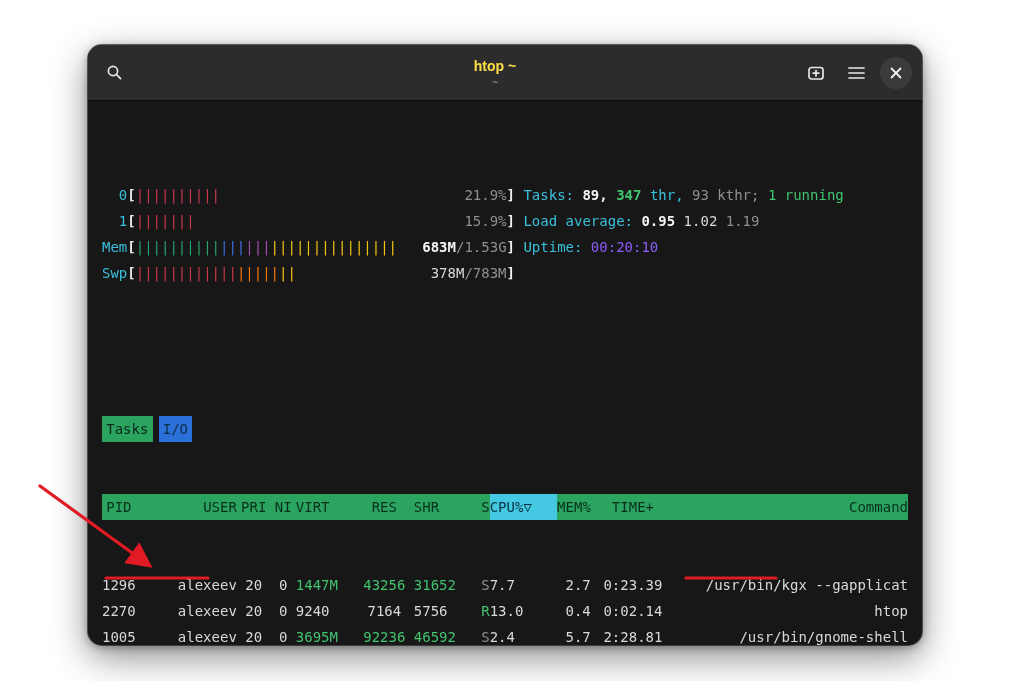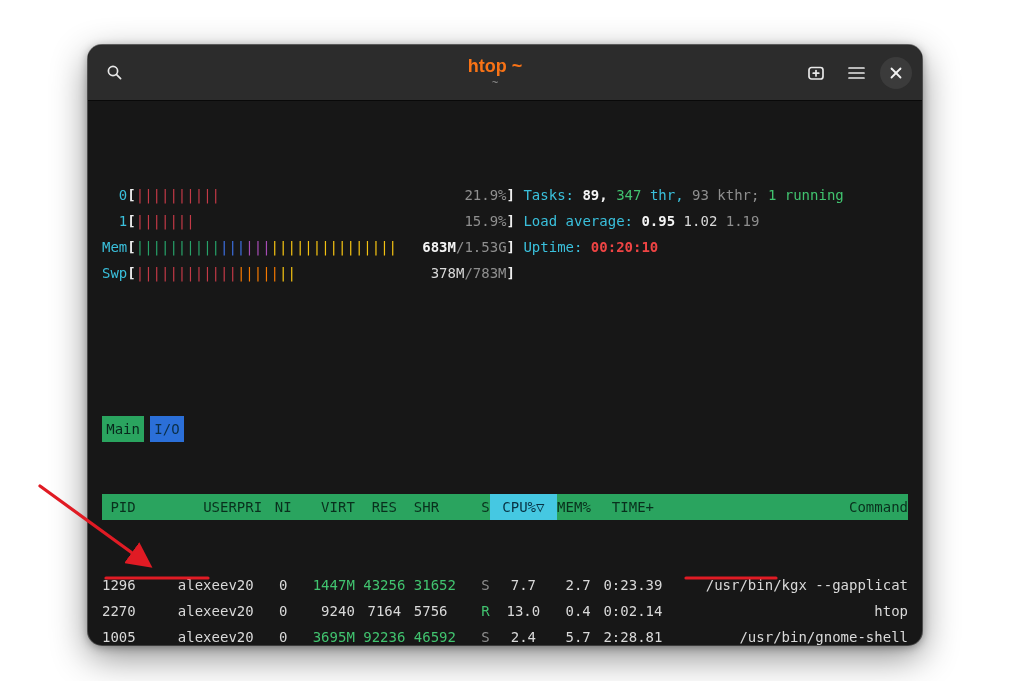--- a/index.html
+++ b/index.html
@@ -19,21 +19,21 @@
   .window{position:absolute;left:88px;top:45px;width:834px;height:600px;border-radius:14px;
           background:var(--bg);overflow:hidden;
           box-shadow:0 12px 36px rgba(0,0,0,.45),0 2px 10px rgba(0,0,0,.35),0 0 0 1px rgba(0,0,0,.55)}
 
   
   .titlebar{height:55px;background:var(--titlebar-bg);display:flex;align-items:center;
             justify-content:space-between;padding:0 10px;position:relative;
             box-shadow:0 1px 0 rgba(0,0,0,.6)}
   .title-wrap{position:absolute;left:120px;right:140px;top:0;bottom:0;display:flex;
               flex-direction:column;align-items:center;justify-content:center;pointer-events:none}
-  .title{font-family:"Liberation Sans",sans-serif;font-weight:700;font-size:18px;color:#f97316;line-height:16px}
+  .title{font-family:"Liberation Sans",sans-serif;font-weight:700;font-size:14px;color:#fde047;line-height:16px}
   .subtitle{font-family:"Liberation Sans",sans-serif;font-size:11px;color:#9a9a9a;line-height:12px;margin-top:2px}
   .tb-btn{width:32px;height:32px;border:none;background:transparent;border-radius:50%;
           display:flex;align-items:center;justify-content:center;padding:0;cursor:pointer}
   .tb-btn.close-btn{background:#3b3b3b}
   .tb-right{display:flex;gap:8px;align-items:center}
   .tb-btn svg{display:block}
 
   
   .terminal{position:absolute;top:56px;left:0;right:0;bottom:0;padding:29px 14px 0;
             font-family:"DejaVu Sans Mono",monospace;font-size:14px;line-height:26px;
@@ -43,43 +43,43 @@
   .meter-line{display:flex}
   .mlabel{display:inline-block;width:3ch;text-align:right;color:var(--cyan)}
   .bracket{color:#efefef;font-weight:bold}
   .mbody{display:inline-flex;width:44ch;justify-content:space-between;overflow:hidden}
   .mbars{overflow:hidden}
   #sysinfo{padding-left:1ch}
   .b-red{color:var(--bar-red)} .b-green{color:var(--bar-green)} .b-blue{color:var(--bar-blue)}
   .b-magenta{color:var(--bar-magenta)} .b-yellow{color:var(--bar-yellow)} .b-orange{color:var(--bar-orange)}
 
   .t-fg{color:var(--fg)} .t-dim{color:var(--dim)} .t-cyan{color:var(--cyan)}
-  .t-green{color:var(--green)} .t-greenb{color:var(--green);font-weight:normal}
+  .t-green{color:var(--green)} .t-greenb{color:var(--green);font-weight:bold}
   .t-boldwhite{color:var(--boldwhite);font-weight:bold}
-  .t-uptime{color:#ef4444;font-weight:bold}
+  .t-uptime{color:#8b5cf6;font-weight:normal}
 
   .blank-line{height:26px}
 
   #tabs{display:flex;gap:6px}
   .tab{padding:0 .5ch;cursor:pointer}
   .tab.active{background:var(--header-green);color:#07271c}
   .tab.inactive{background:var(--tab-blue);color:#0b2f47}
 
   
   .prow{display:flex;height:26px}
   .cell{display:inline-block;overflow:hidden}
-  .col-pid {width:4ch;text-align:right}
+  .col-pid {width:4ch;text-align:center}
   .col-user{width:12ch;padding-left:1ch;text-align:right}
-  .col-pri {width:4ch;text-align:left}
+  .col-pri {width:4ch;text-align:center}
   .col-ni  {width:3ch;text-align:center}
-  .col-virt{width:7ch;text-align:right}
+  .col-virt{width:7ch;}
   .col-res {width:7ch;text-align:center}
   .col-shr {width:7ch;}
   .col-s   {width:2ch;text-align:right}
-  .col-cpu {width:8ch;text-align:center}
+  .col-cpu {width:8ch;text-align:left}
   .col-mem {width:4ch;text-align:right}
   .col-time{width:10ch;text-align:center}
   .col-cmd {flex:1;padding-left:1ch;text-align:right}
 
   .prow.header{background:var(--header-green)}
   .prow.header .cell{color:#09301d}
   .prow.header .cell.sorted{background:var(--sort-cyan);color:#083244}
   .prow .cell.t-green{color:var(--green)}
   .prow .cell.t-dim{color:var(--dim)}
 
@@ -129,21 +129,21 @@
       </button>
     </div>
   </div>
 
   <div class="terminal">
     <div class="top-area">
       <div id="meters"><div class="meter-line"><span class="mlabel">0</span><span class="bracket">[</span><span class="mbody"><span class="mbars"><span class="b-red">||||||||||</span></span><span class="mvalue"><span class="t-dim">21.9%</span></span></span><span class="bracket">]</span></div><div class="meter-line"><span class="mlabel">1</span><span class="bracket">[</span><span class="mbody"><span class="mbars"><span class="b-red">|||||||</span></span><span class="mvalue"><span class="t-dim">15.9%</span></span></span><span class="bracket">]</span></div><div class="meter-line"><span class="mlabel">Mem</span><span class="bracket">[</span><span class="mbody"><span class="mbars"><span class="b-green">||||||||||</span><span class="b-blue">|||</span><span class="b-magenta">|||</span><span class="b-yellow">|||||||||||||||</span></span><span class="mvalue"><span class="t-boldwhite">683M</span><span class="t-dim">/1.53G</span></span></span><span class="bracket">]</span></div><div class="meter-line"><span class="mlabel">Swp</span><span class="bracket">[</span><span class="mbody"><span class="mbars"><span class="b-red">||||||||||||</span><span class="b-orange">|||||</span><span class="b-yellow">||</span></span><span class="mvalue"><span class="t-fg">378M</span><span class="t-dim">/783M</span></span></span><span class="bracket">]</span></div></div>
       <div id="sysinfo"><div class="info-line"><span class="t-cyan">Tasks: </span><span class="t-boldwhite">89, </span><span class="t-greenb">347 </span><span class="t-cyan">thr, </span><span class="t-dim">93 kthr; </span><span class="t-green">1 running</span></div><div class="info-line"><span class="t-cyan">Load average: </span><span class="t-boldwhite">0.95 </span><span class="t-fg">1.02 </span><span class="t-dim">1.19</span></div><div class="info-line"><span class="t-cyan">Uptime: </span><span class="t-uptime">00:20:10</span></div></div>
     </div>
     <div class="blank-line"></div>
-    <div id="tabs"><span class="tab active">Main</span><span class="tab inactive">I/O</span></div>
+    <div id="tabs"><span class="tab active">Tasks</span><span class="tab inactive">I/O</span></div>
     <div id="table-header" class="prow header"><span class="cell col-pid">PID</span><span class="cell col-user">USER</span><span class="cell col-pri">PRI</span><span class="cell col-ni">NI</span><span class="cell col-virt">VIRT</span><span class="cell col-res">RES</span><span class="cell col-shr">SHR</span><span class="cell col-s">S</span><span class="cell col-cpu sorted">CPU%▽</span><span class="cell col-mem">MEM%</span><span class="cell col-time">TIME+</span><span class="cell col-cmd">Command</span></div>
     <div id="process-rows"><div class="prow"><span class="cell col-pid">1296</span><span class="cell col-user">alexeev</span><span class="cell col-pri">20</span><span class="cell col-ni">0</span><span class="cell col-virt t-green">1447M</span><span class="cell col-res t-green">43256</span><span class="cell col-shr t-green">31652</span><span class="cell col-s t-dim">S</span><span class="cell col-cpu">7.7</span><span class="cell col-mem">2.7</span><span class="cell col-time">0:23.39</span><span class="cell col-cmd">/usr/bin/kgx --gapplicat</span></div><div class="prow"><span class="cell col-pid">2270</span><span class="cell col-user">alexeev</span><span class="cell col-pri">20</span><span class="cell col-ni">0</span><span class="cell col-virt">9240</span><span class="cell col-res">7164</span><span class="cell col-shr">5756</span><span class="cell col-s t-green">R</span><span class="cell col-cpu">13.0</span><span class="cell col-mem">0.4</span><span class="cell col-time">0:02.14</span><span class="cell col-cmd">htop</span></div><div class="prow"><span class="cell col-pid">1005</span><span class="cell col-user">alexeev</span><span class="cell col-pri">20</span><span class="cell col-ni">0</span><span class="cell col-virt t-green">3695M</span><span class="cell col-res t-green">92236</span><span class="cell col-shr t-green">46592</span><span class="cell col-s t-dim">S</span><span class="cell col-cpu">2.4</span><span class="cell col-mem">5.7</span><span class="cell col-time">2:28.81</span><span class="cell col-cmd">/usr/bin/gnome-shell</span></div></div>
     
   </div>
 
 </div>
 
 <svg class="annotations" viewBox="0 0 1009 681">
   <defs>
     <marker id="arrowhead" markerWidth="8" markerHeight="8" refX="5.5" refY="4" orient="auto">

